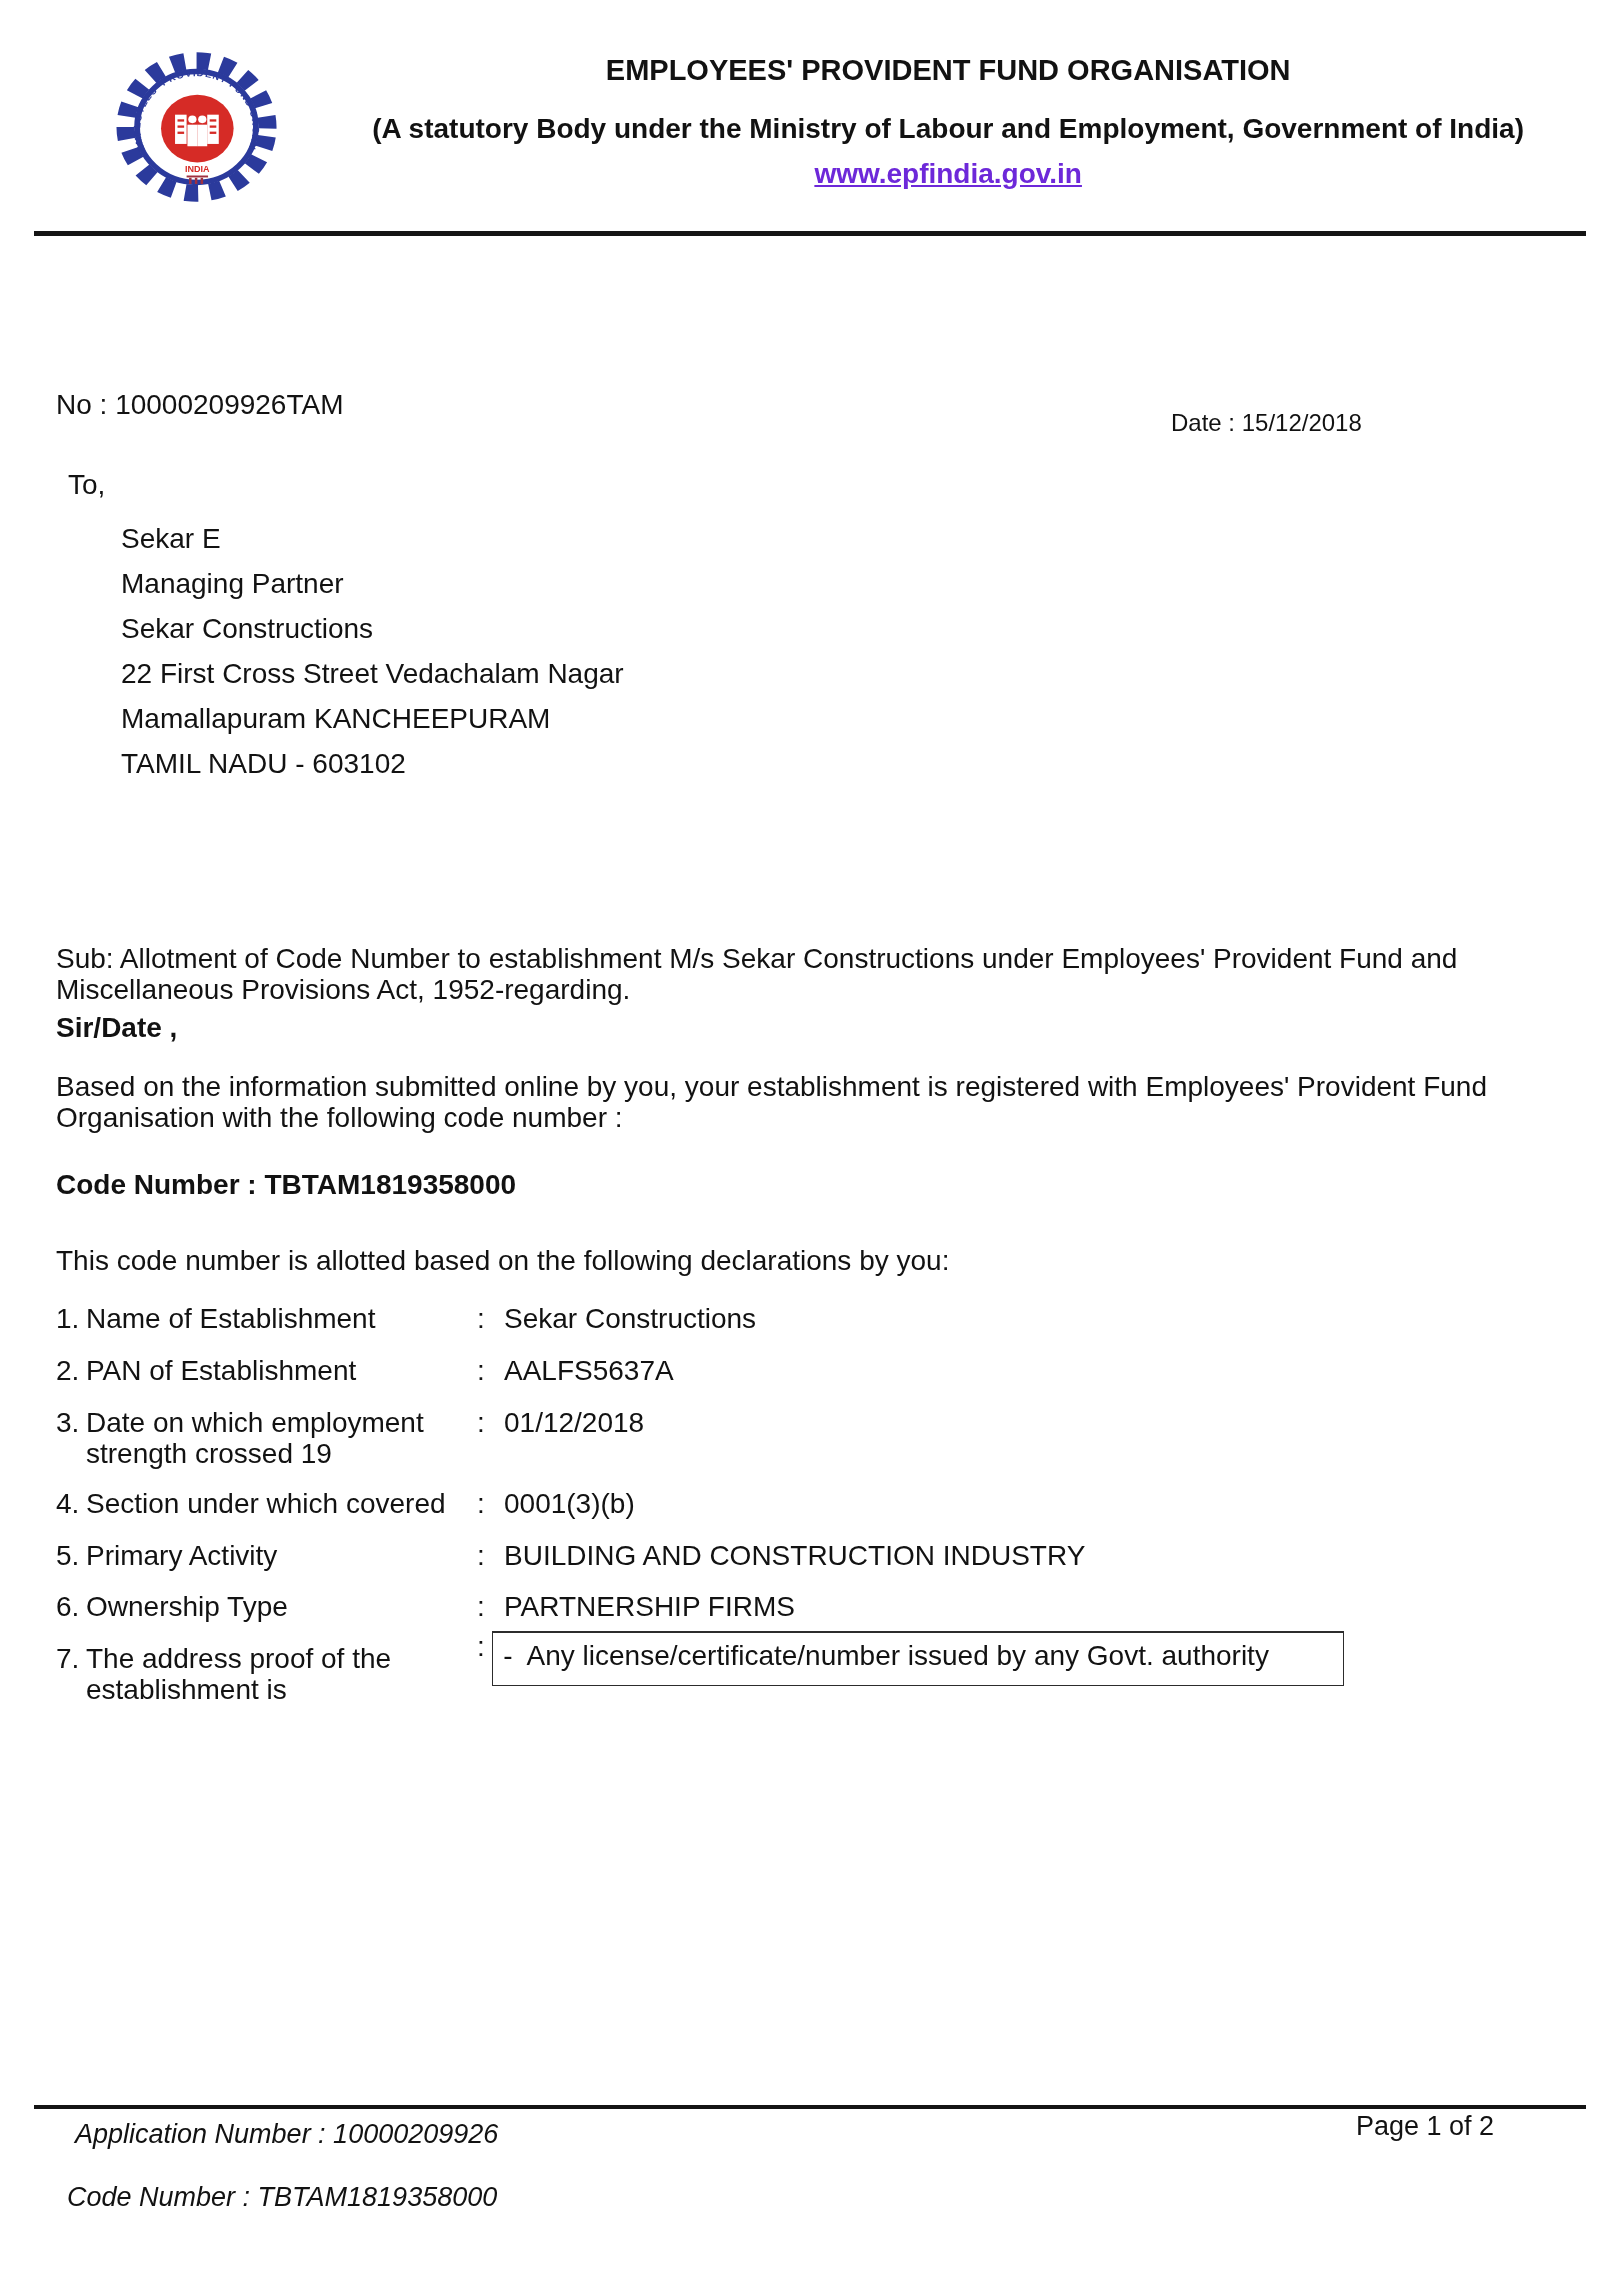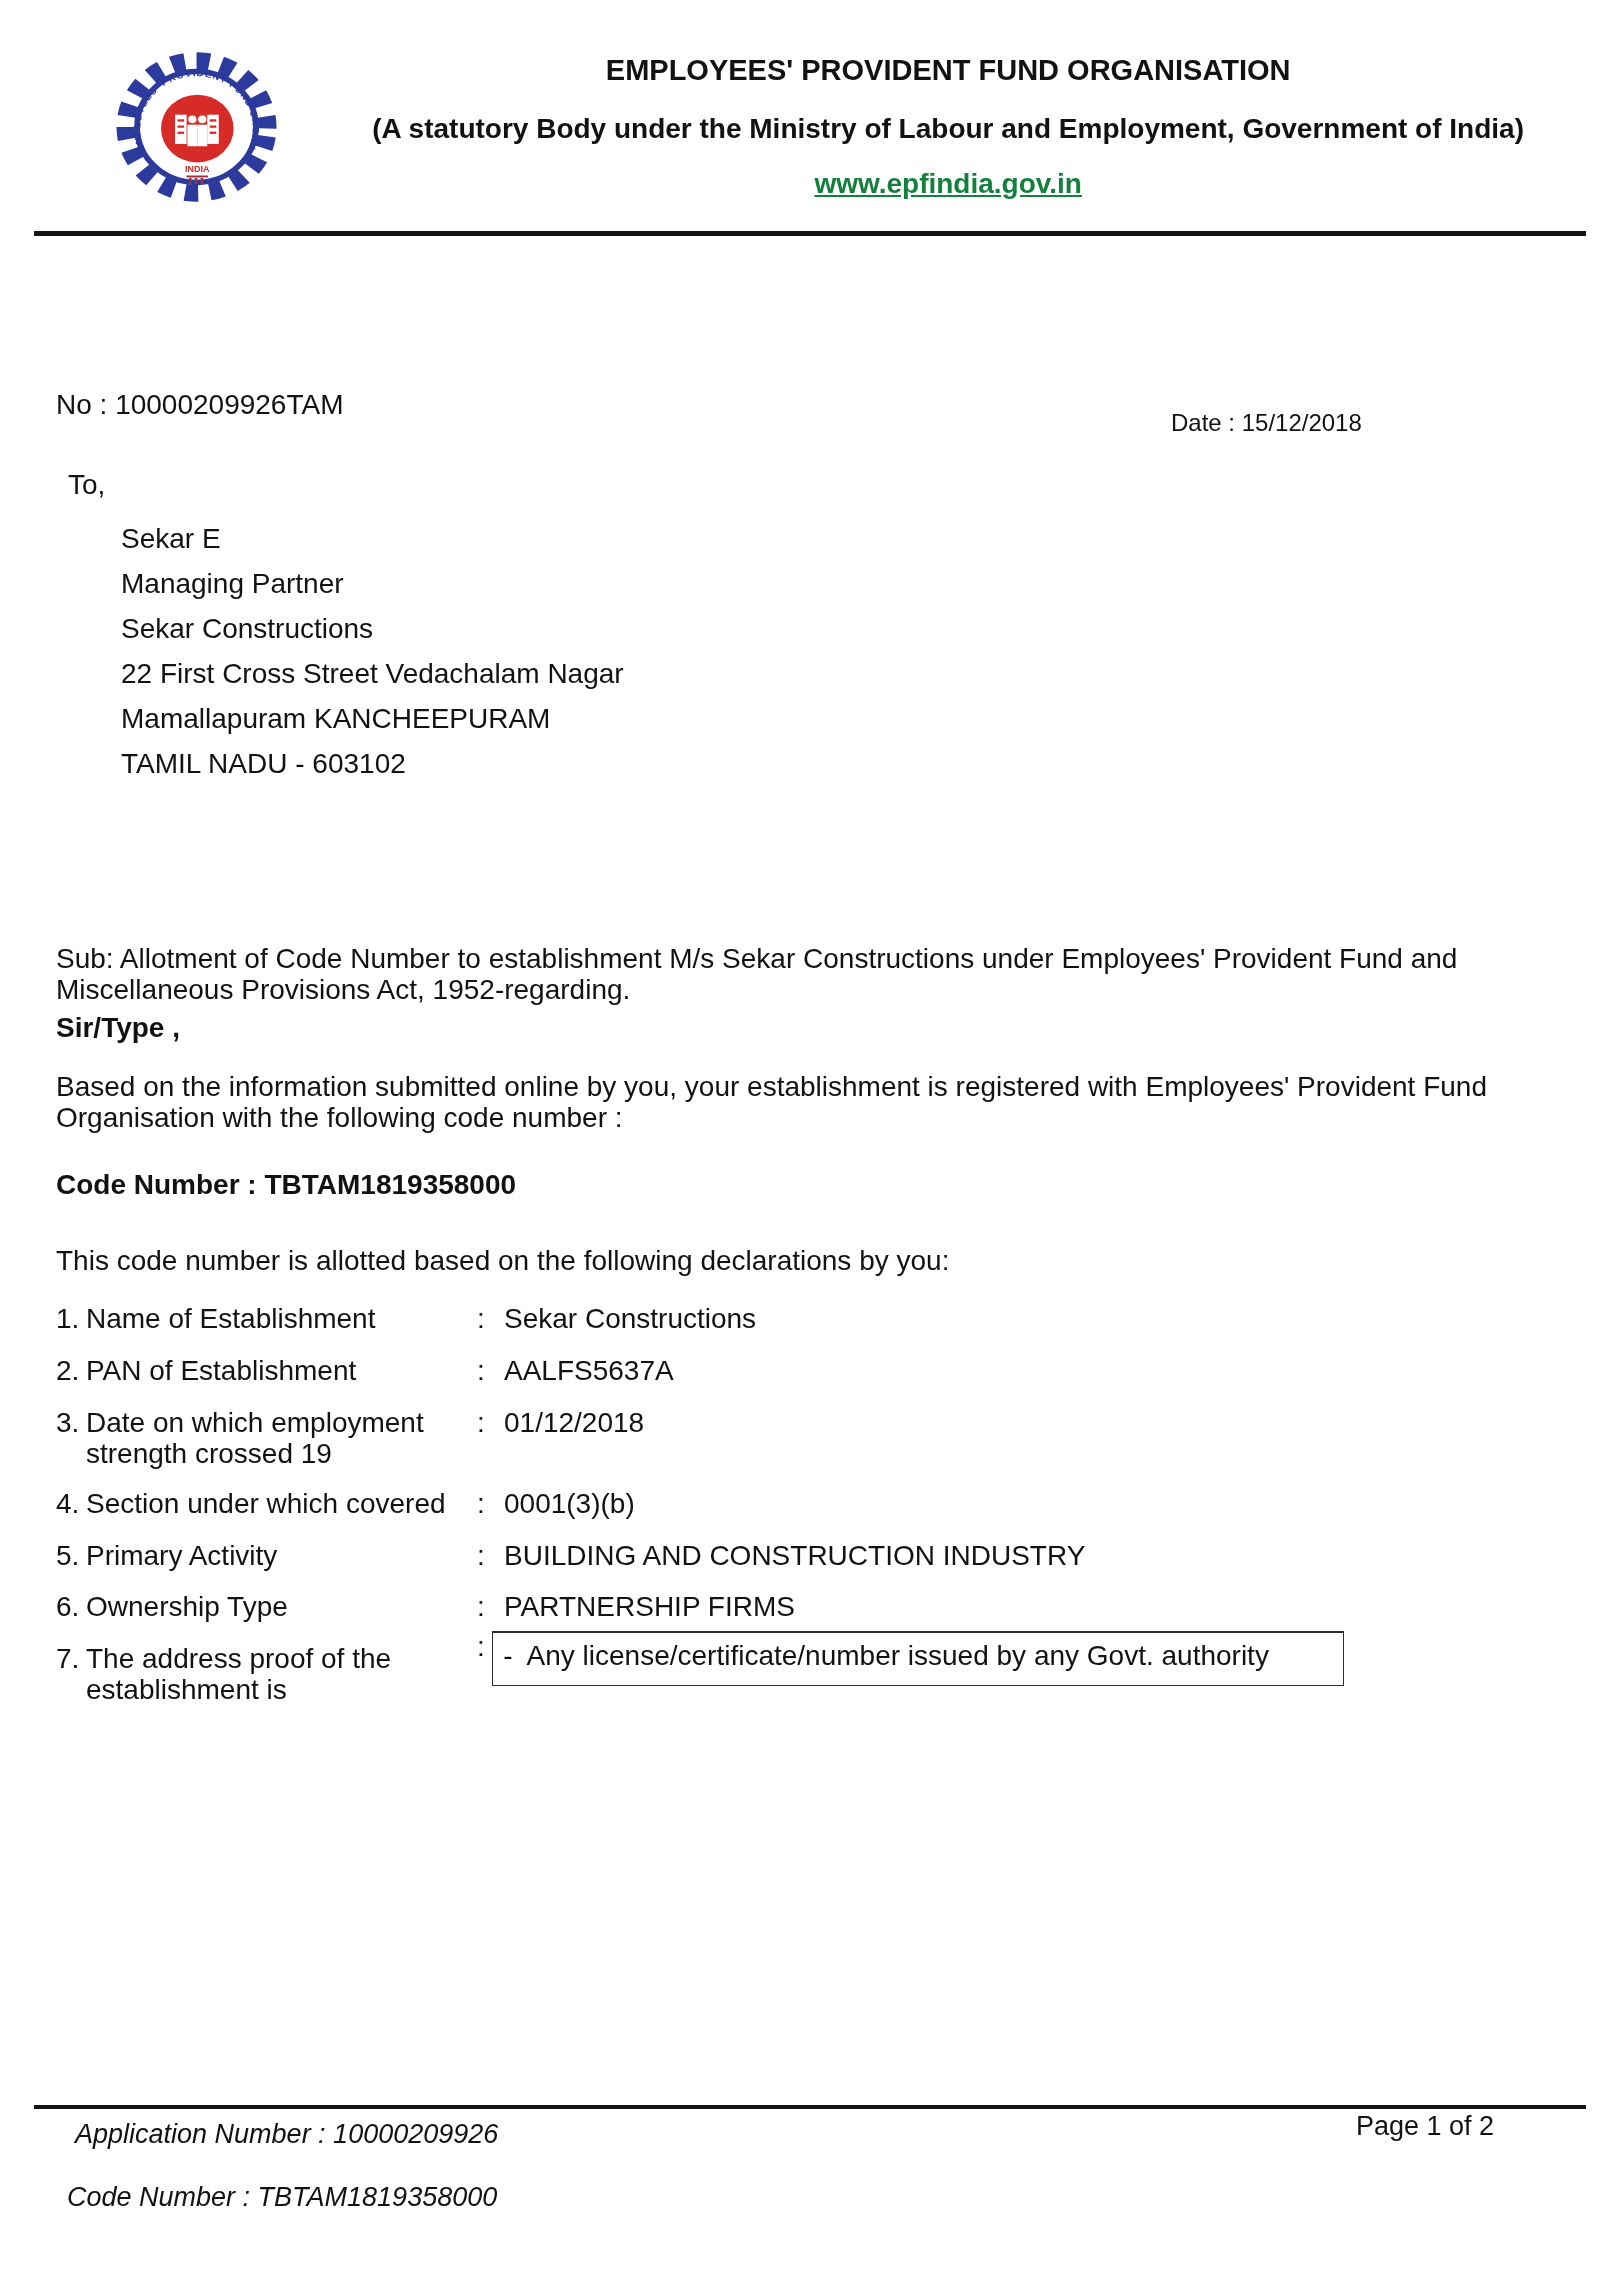--- a/index.html
+++ b/index.html
@@ -10,22 +10,22 @@
     font-family:"Liberation Sans",sans-serif;
     color:#121212;
     overflow:hidden;
   }
   .abs{position:absolute;}
   
   .logo{left:114px;top:50px;width:165px;height:154px;}
   .header-text{left:287px;right:10.7px;top:54px;text-align:center;}
   .org-name{font-size:29px;font-weight:bold;line-height:32px;}
   .org-subtitle{font-size:28px;font-weight:bold;line-height:32px;margin-top:27px;}
-  .website{display:inline-block;margin-top:23px;font-size:28px;font-weight:bold;
-           color:#15803d;text-decoration:underline;}
+  .website{display:inline-block;margin-top:13px;font-size:28px;font-weight:bold;
+           color:#6d28d9;text-decoration:underline;}
   .rule{left:34px;width:1552px;background:#141414;}
   .rule-top{top:231px;height:4.5px;}
   .rule-bottom{top:2105px;height:3.6px;}
   
   .letter-title{left:0;width:100%;top:279px;text-align:center;
                 font-size:29px;font-weight:bold;}
   .letter-no{left:56px;top:389px;font-size:28px;}
   .letter-date{left:1171px;top:409px;font-size:24px;}
   .to-label{left:68px;top:469px;font-size:28px;font-weight:normal;}
   .address{left:121px;top:523px;font-size:28px;}
@@ -112,21 +112,21 @@
     <div>Managing Partner</div>
     <div>Sekar Constructions</div>
     <div>22 First Cross Street Vedachalam Nagar</div>
     <div>Mamallapuram KANCHEEPURAM</div>
     <div>TAMIL NADU - 603102</div>
   </div>
 
   <div class="abs subject">Sub: Allotment of Code Number to establishment M/s Sekar Constructions under Employees' Provident Fund and
 Miscellaneous Provisions Act, 1952-regarding.</div>
 
-  <div class="abs salutation">Sir/Type ,</div>
+  <div class="abs salutation">Sir/Date ,</div>
 
   <div class="abs body-para">Based on the information submitted online by you, your establishment is registered with Employees' Provident Fund
 Organisation with the following code number :</div>
 
   <div class="abs code-line">Code Number : TBTAM1819358000</div>
 
   <div class="abs declare-intro">This code number is allotted based on the following declarations by you:</div>
 
   <div class="abs decl-row row1">
     <span class="num">1.</span>

